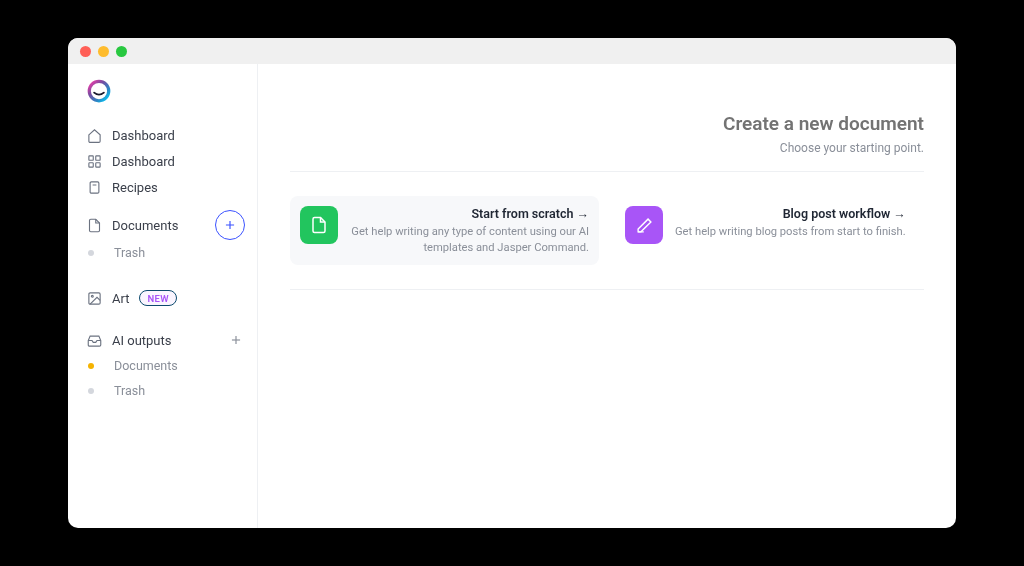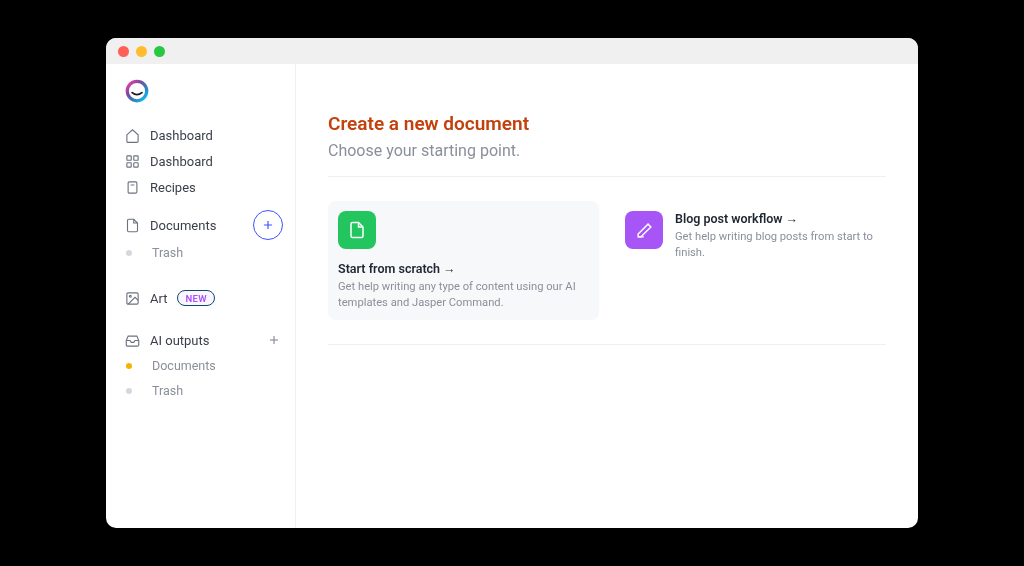--- a/index.html
+++ b/index.html
@@ -6,28 +6,29 @@
 body {
   background: #000;
   font-family: -apple-system, BlinkMacSystemFont, "Segoe UI", Roboto, sans-serif;
   width: 1024px;
   height: 566px;
   display: flex;
   align-items: center;
   justify-content: center;
 }
 .window {
-  width: 812px;
+  width: 888px;
   height: 490px;
   background: #fff;
   border-radius: 10px;
   overflow: hidden;
   box-shadow: 0 10px 40px rgba(0,0,0,0.3);
   display: flex;
   flex-direction: column;
+  text-align: right;
 }
 .titlebar {
   height: 26px;
   background: #f0f0f0;
   display: flex;
   align-items: center;
   padding: 0 12px;
   gap: 7px;
 }
 .tl-dot { width: 11px; height: 11px; border-radius: 50%; }
@@ -104,24 +105,24 @@
   padding: 1.5px 7px;
   letter-spacing: 0.3px;
 }
 .main {
   flex: 1;
   padding: 48px 32px;
 }
 .heading {
   font-size: 19px;
   font-weight: 600;
-  color: #c2410c;
+  color: #737373;
 }
 .subheading {
-  font-size: 16px;
+  font-size: 12px;
   color: #8a8f99;
   margin-top: 6px;
 }
 .divider {
   height: 1px;
   background: #eef0f3;
   margin-top: 16px;
 }
 .cards {
   display: flex;
@@ -133,21 +134,20 @@
 .card {
   flex: 1;
   display: flex;
   gap: 12px;
   padding: 10px;
   border-radius: 8px;
   cursor: pointer;
 }
 .card.primary {
   background: #f7f8fa;
-  flex-direction: column;
 }
 .card-icon {
   width: 38px; height: 38px;
   border-radius: 8px;
   display: flex; align-items: center; justify-content: center;
   flex-shrink: 0;
 }
 .card-icon.green { background: #22c55e; }
 .card-icon.purple { background: #a855f7; }
 .card-title {

